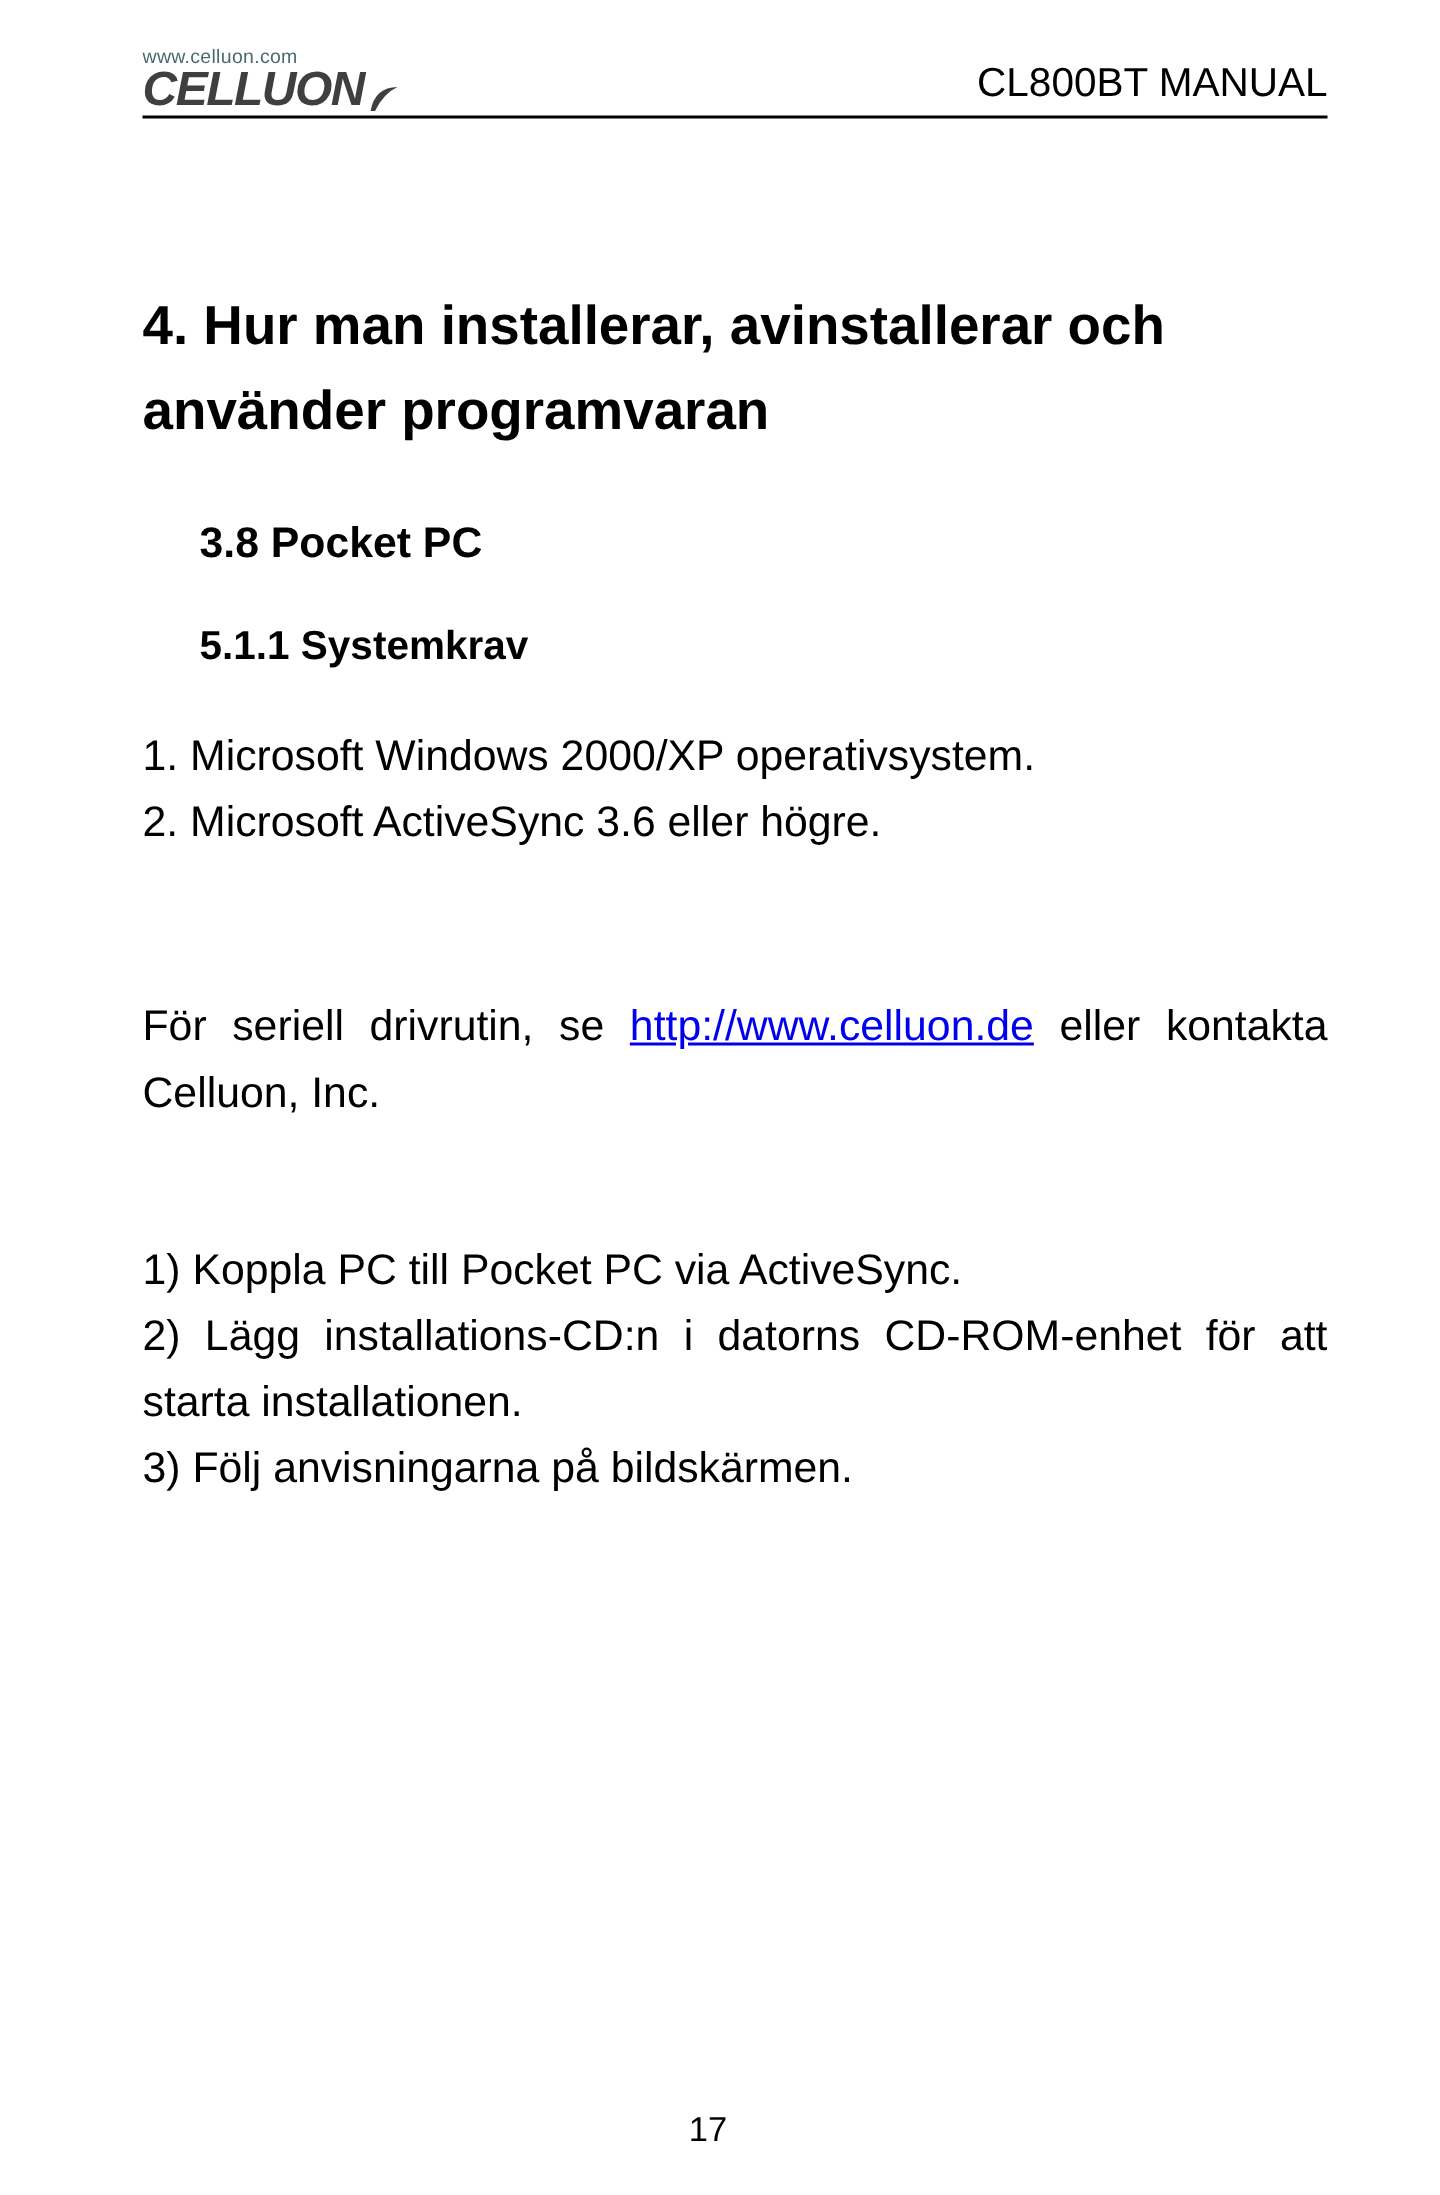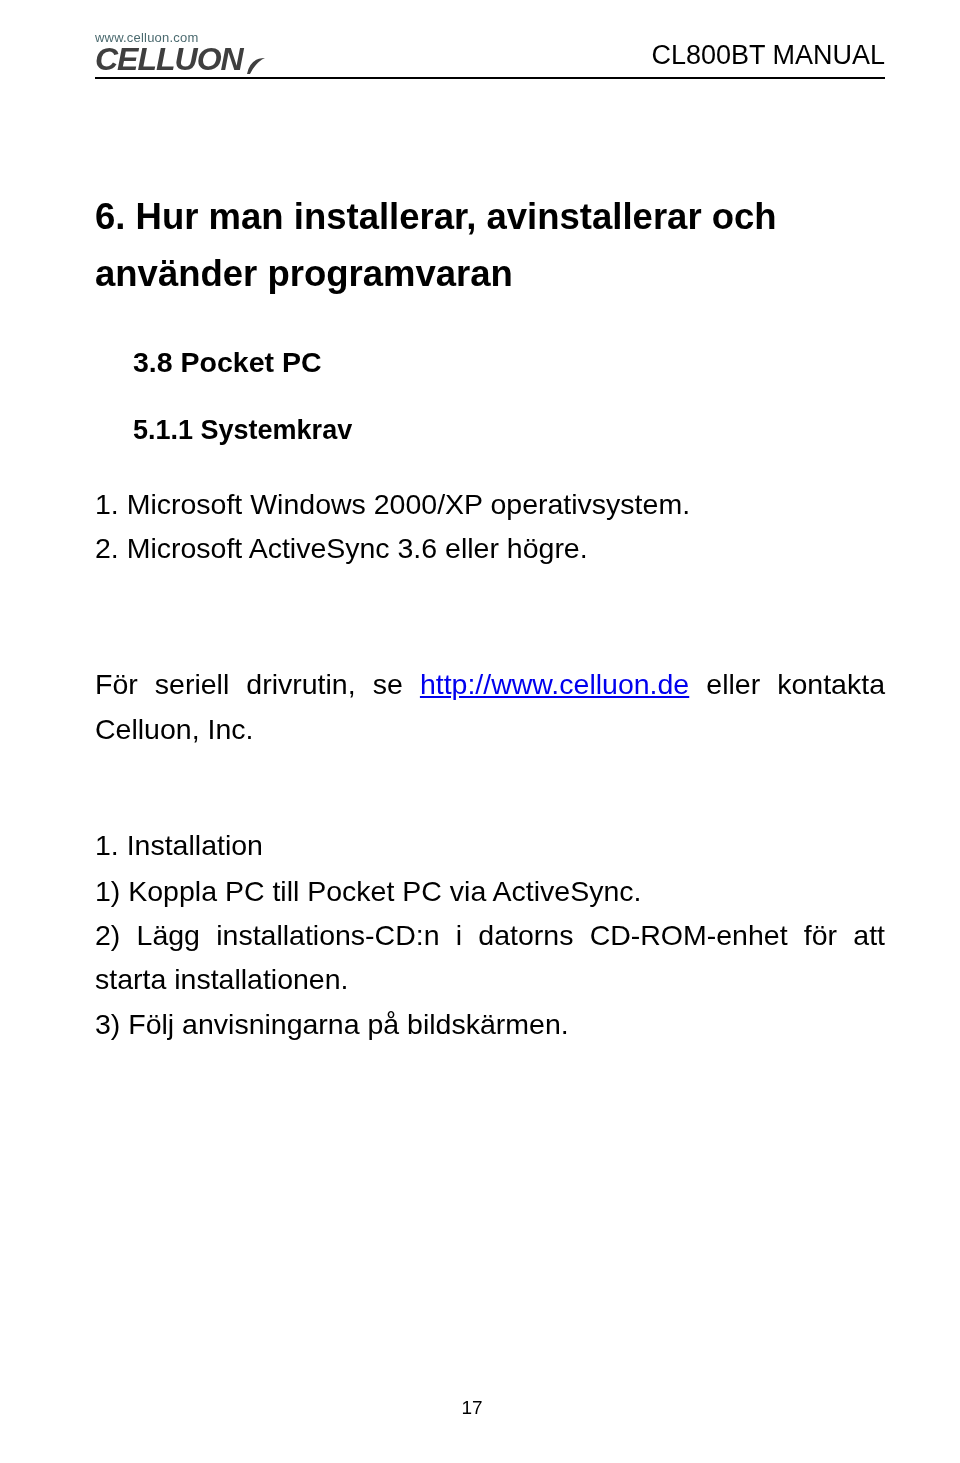--- a/index.html
+++ b/index.html
@@ -101,25 +101,25 @@
   .link {
     color: #0000ee;
     text-decoration: underline;
   }
   .justify {
     text-align: justify;
     text-justify: inter-word;
   }
   .footer {
     position: absolute;
-    bottom: 44px;
+    bottom: 30px;
     left: 0;
     width: 944px;
     text-align: center;
-    font-size: 19px;
+    font-size: 23px;
     color: #000;
   }
 </style>
 </head>
 <body>
 
 <div class="page">
 
   <div class="header">
     <div class="logo-block">
@@ -132,41 +132,40 @@
             </svg>
         </span>
       </span>
     </div>
     <div class="header-right">CL800BT MANUAL</div>
   </div>
   <hr class="hr">
 
   <div class="content">
 
-    <div class="h1">6. Hur man installerar, avinstallerar och använder programvaran</div>
+    <div class="h1">4. Hur man installerar, avinstallerar och använder programvaran</div>
 
     <div class="h2">3.8 Pocket PC</div>
 
     <div class="h3">5.1.1 Systemkrav</div>
 
     <div class="para-list">
       <div>1. Microsoft Windows 2000/XP operativsystem.</div>
       <div>2. Microsoft ActiveSync 3.6 eller högre.</div>
     </div>
 
     <div class="gap-lg"></div>
 
 
     <div class="para-block justify">
       <span>För seriell drivrutin, se </span><a class="link" href="#">http://www.celluon.de</a><span> eller kontakta Celluon, Inc.</span>
     </div>
 
     <div class="gap-lg"></div>
 
-    <div>1. Installation</div>
 
     <div class="para-list" style="margin-top:2px;">
       <div>1) Koppla PC till Pocket PC via ActiveSync.</div>
       <div class="justify">2) Lägg installations-CD:n i datorns CD-ROM-enhet för att starta installationen.</div>
       <div>3) Följ anvisningarna på bildskärmen.</div>
     </div>
 
   </div>
 
   <div class="footer">17</div>

